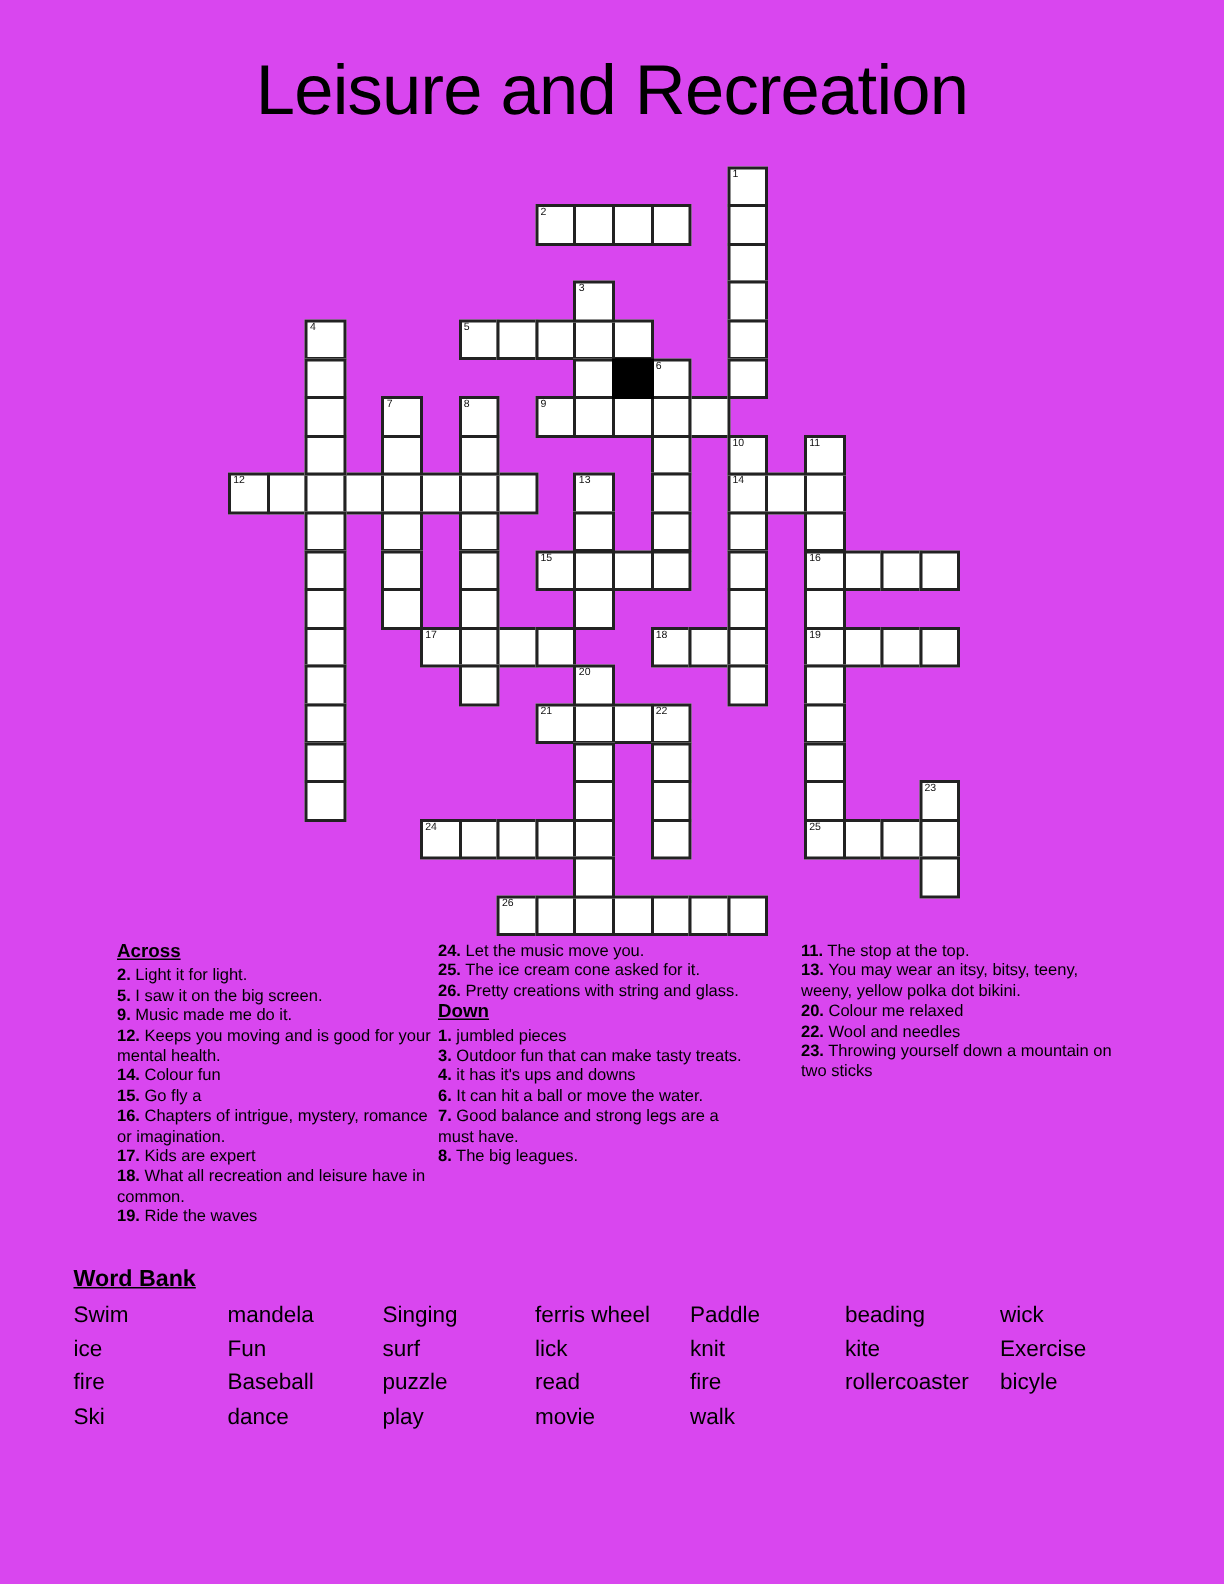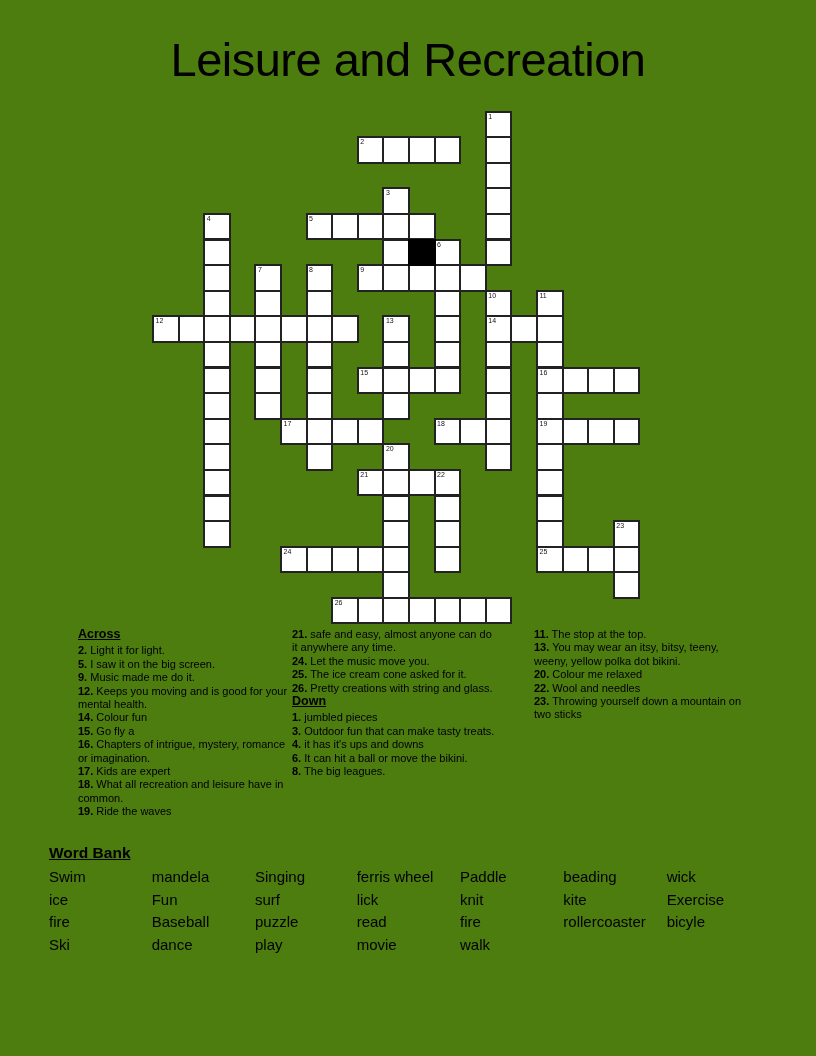--- a/index.html
+++ b/index.html
@@ -1,17 +1,17 @@
 <!DOCTYPE html>
 <html><head>
 <meta charset="utf-8">
 <style>
   html,body { margin:0; padding:0; background:#fff; }
   .page {
-    position:relative; width:816px; height:1056px; background:#4d7c0f;
+    position:relative; width:816px; height:1056px; background:#d946ef;
     font-family:"Liberation Sans", sans-serif; color:#000; overflow:hidden;
   }
   .title {
     position:absolute; top:33px; left:0; width:100%;
     text-align:center; font-size:47px; font-weight:400; color:#000;
     letter-spacing:-0.5px; line-height:54px;
   }
   .grid { position:absolute; }
   .cell {
     position:absolute; box-sizing:border-box;
@@ -231,29 +231,29 @@
       <p class="clue"><span class="clue-num">9.</span><span> Music made me do it.</span></p>
       <p class="clue"><span class="clue-num">12.</span><span> Keeps you moving and is good for your mental health.</span></p>
       <p class="clue"><span class="clue-num">14.</span><span> Colour fun</span></p>
       <p class="clue"><span class="clue-num">15.</span><span> Go fly a</span></p>
       <p class="clue"><span class="clue-num">16.</span><span> Chapters of intrigue, mystery, romance or imagination.</span></p>
       <p class="clue"><span class="clue-num">17.</span><span> Kids are expert</span></p>
       <p class="clue"><span class="clue-num">18.</span><span> What all recreation and leisure have in common.</span></p>
       <p class="clue"><span class="clue-num">19.</span><span> Ride the waves</span></p>
     </div>
   <div class="clues-col col2" id="cluesCol2">
-      <p class="clue"><span class="clue-num">21.</span><span> safe and easy, almost anyone can do it anywhere any time.</span></p>
       <p class="clue"><span class="clue-num">24.</span><span> Let the music move you.</span></p>
       <p class="clue"><span class="clue-num">25.</span><span> The ice cream cone asked for it.</span></p>
       <p class="clue"><span class="clue-num">26.</span><span> Pretty creations with string and glass.</span></p>
       <div class="section-header">Down</div>
       <p class="clue"><span class="clue-num">1.</span><span> jumbled pieces</span></p>
       <p class="clue"><span class="clue-num">3.</span><span> Outdoor fun that can make tasty treats.</span></p>
       <p class="clue"><span class="clue-num">4.</span><span> it has it's ups and downs</span></p>
-      <p class="clue"><span class="clue-num">6.</span><span> It can hit a ball or move the bikini.</span></p>
+      <p class="clue"><span class="clue-num">6.</span><span> It can hit a ball or move the water.</span></p>
+      <p class="clue"><span class="clue-num">7.</span><span> Good balance and strong legs are a must have.</span></p>
       <p class="clue"><span class="clue-num">8.</span><span> The big leagues.</span></p>
     </div>
   <div class="clues-col col3" id="cluesCol3">
       <p class="clue"><span class="clue-num">11.</span><span> The stop at the top.</span></p>
       <p class="clue"><span class="clue-num">13.</span><span> You may wear an itsy, bitsy, teeny, weeny, yellow polka dot bikini.</span></p>
       <p class="clue"><span class="clue-num">20.</span><span> Colour me relaxed</span></p>
       <p class="clue"><span class="clue-num">22.</span><span> Wool and needles</span></p>
       <p class="clue"><span class="clue-num">23.</span><span> Throwing yourself down a mountain on two sticks</span></p>
     </div>
 

